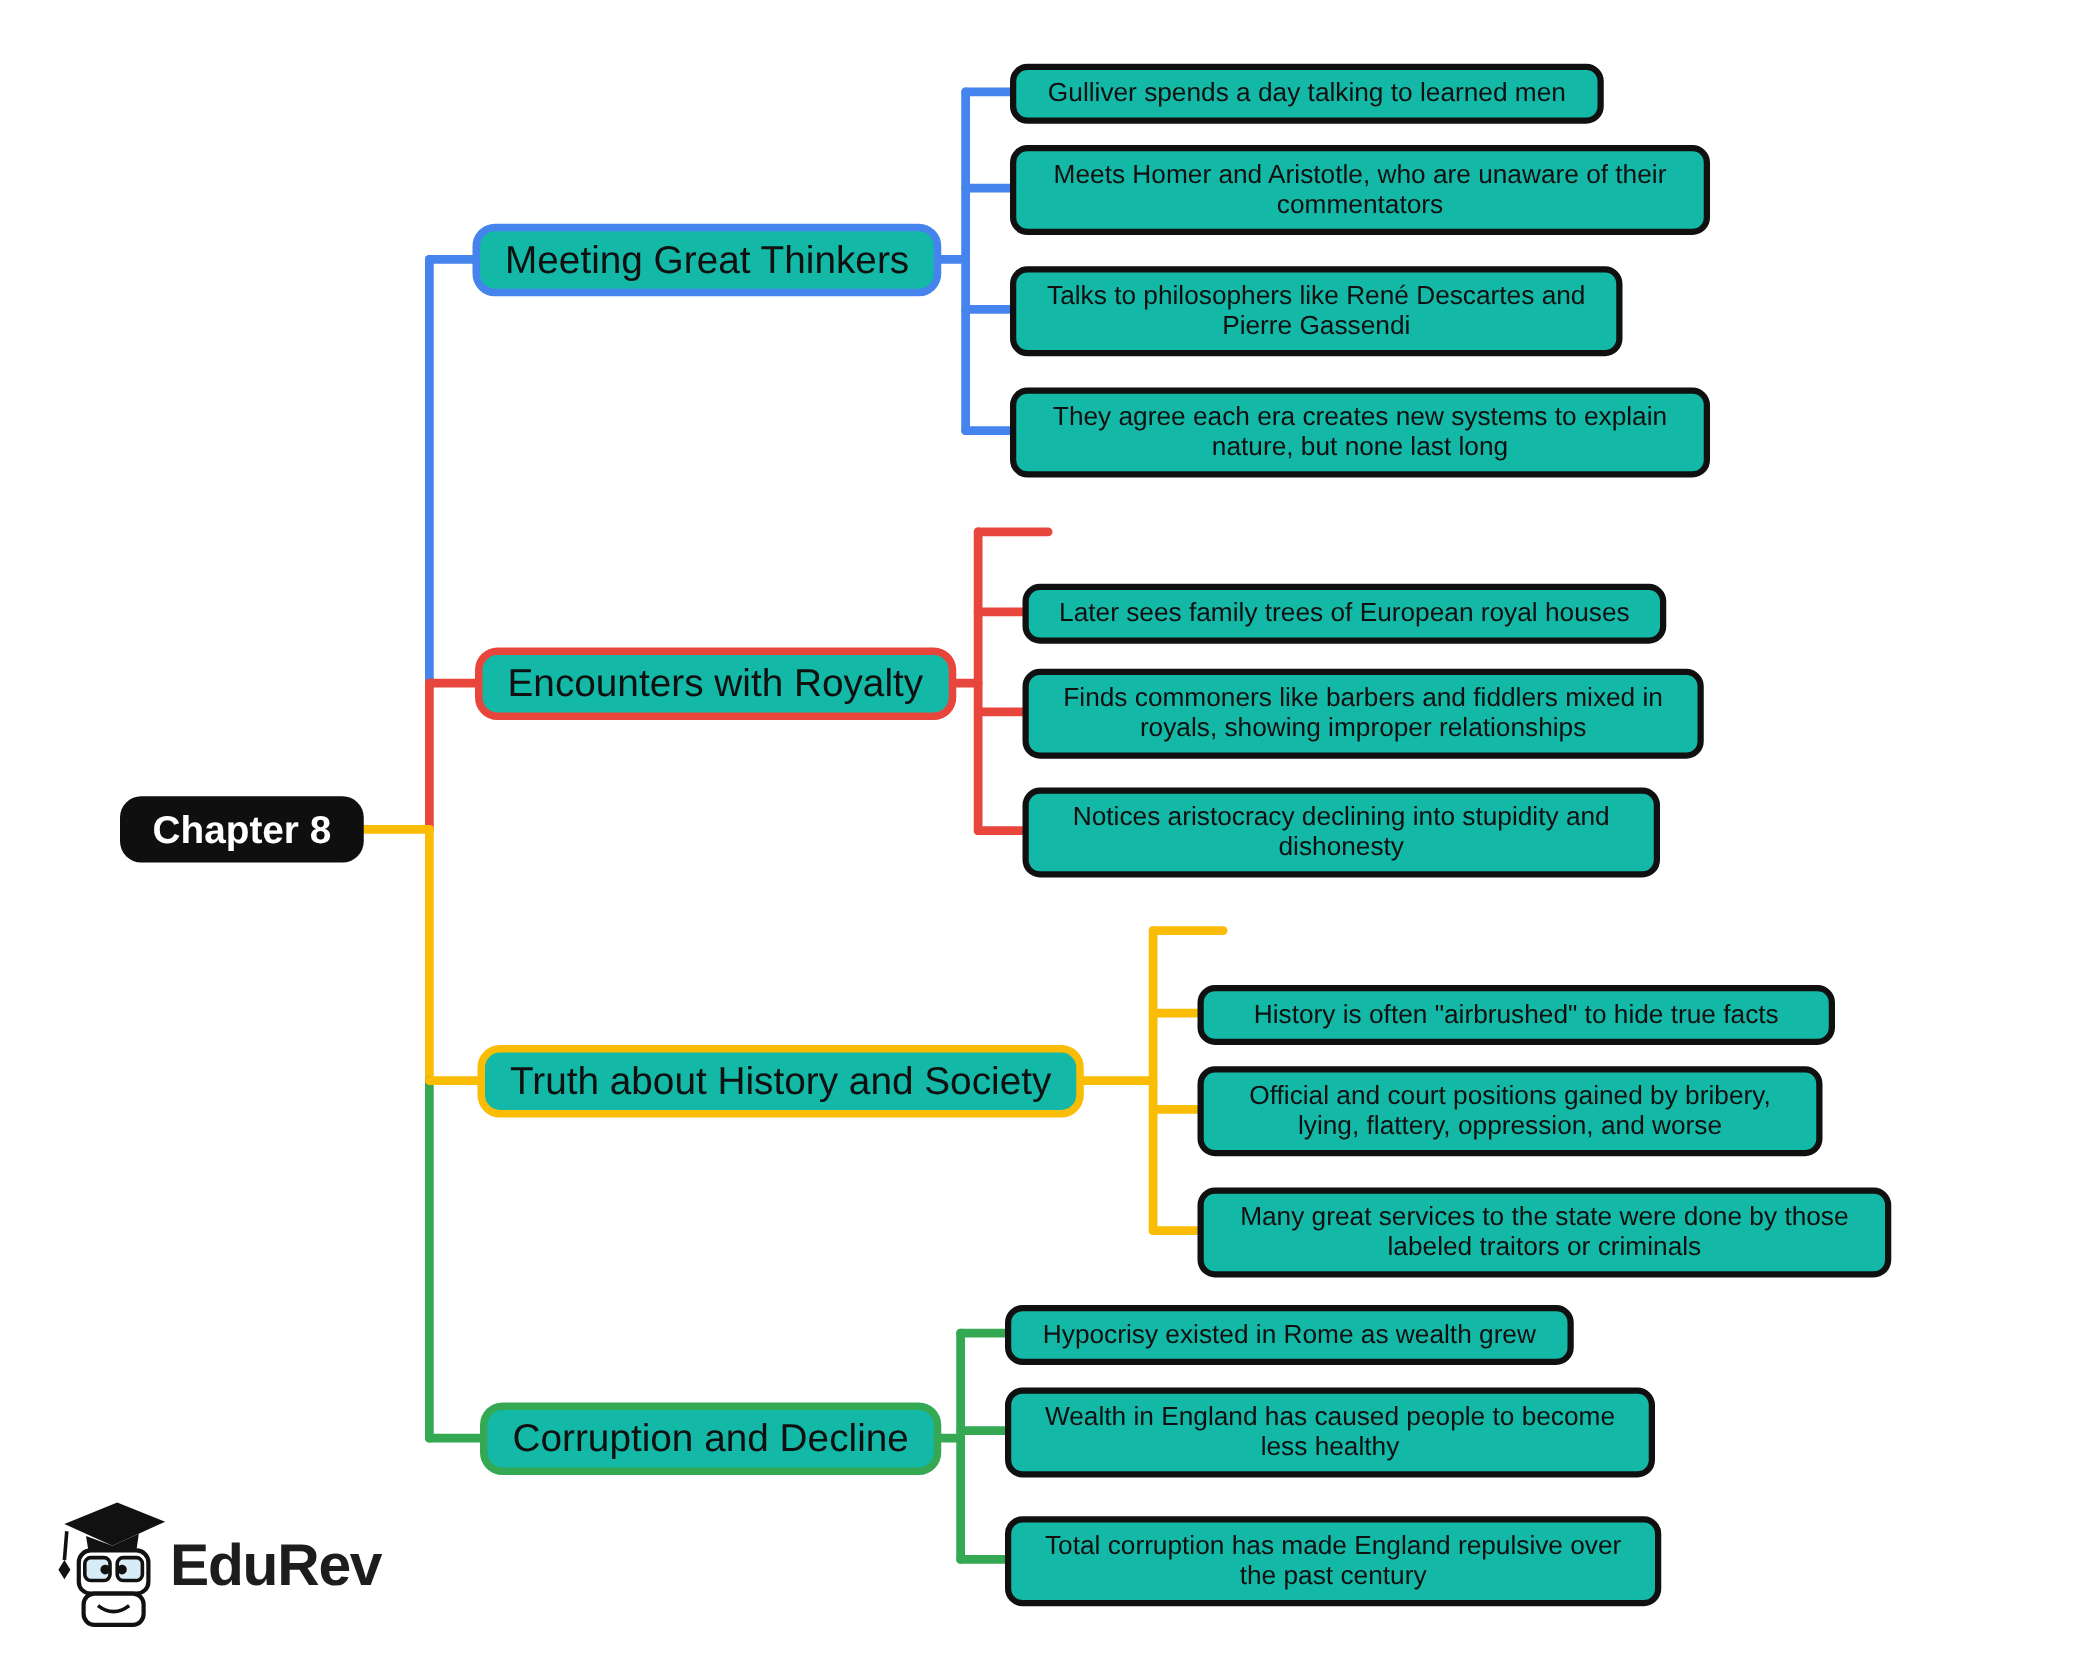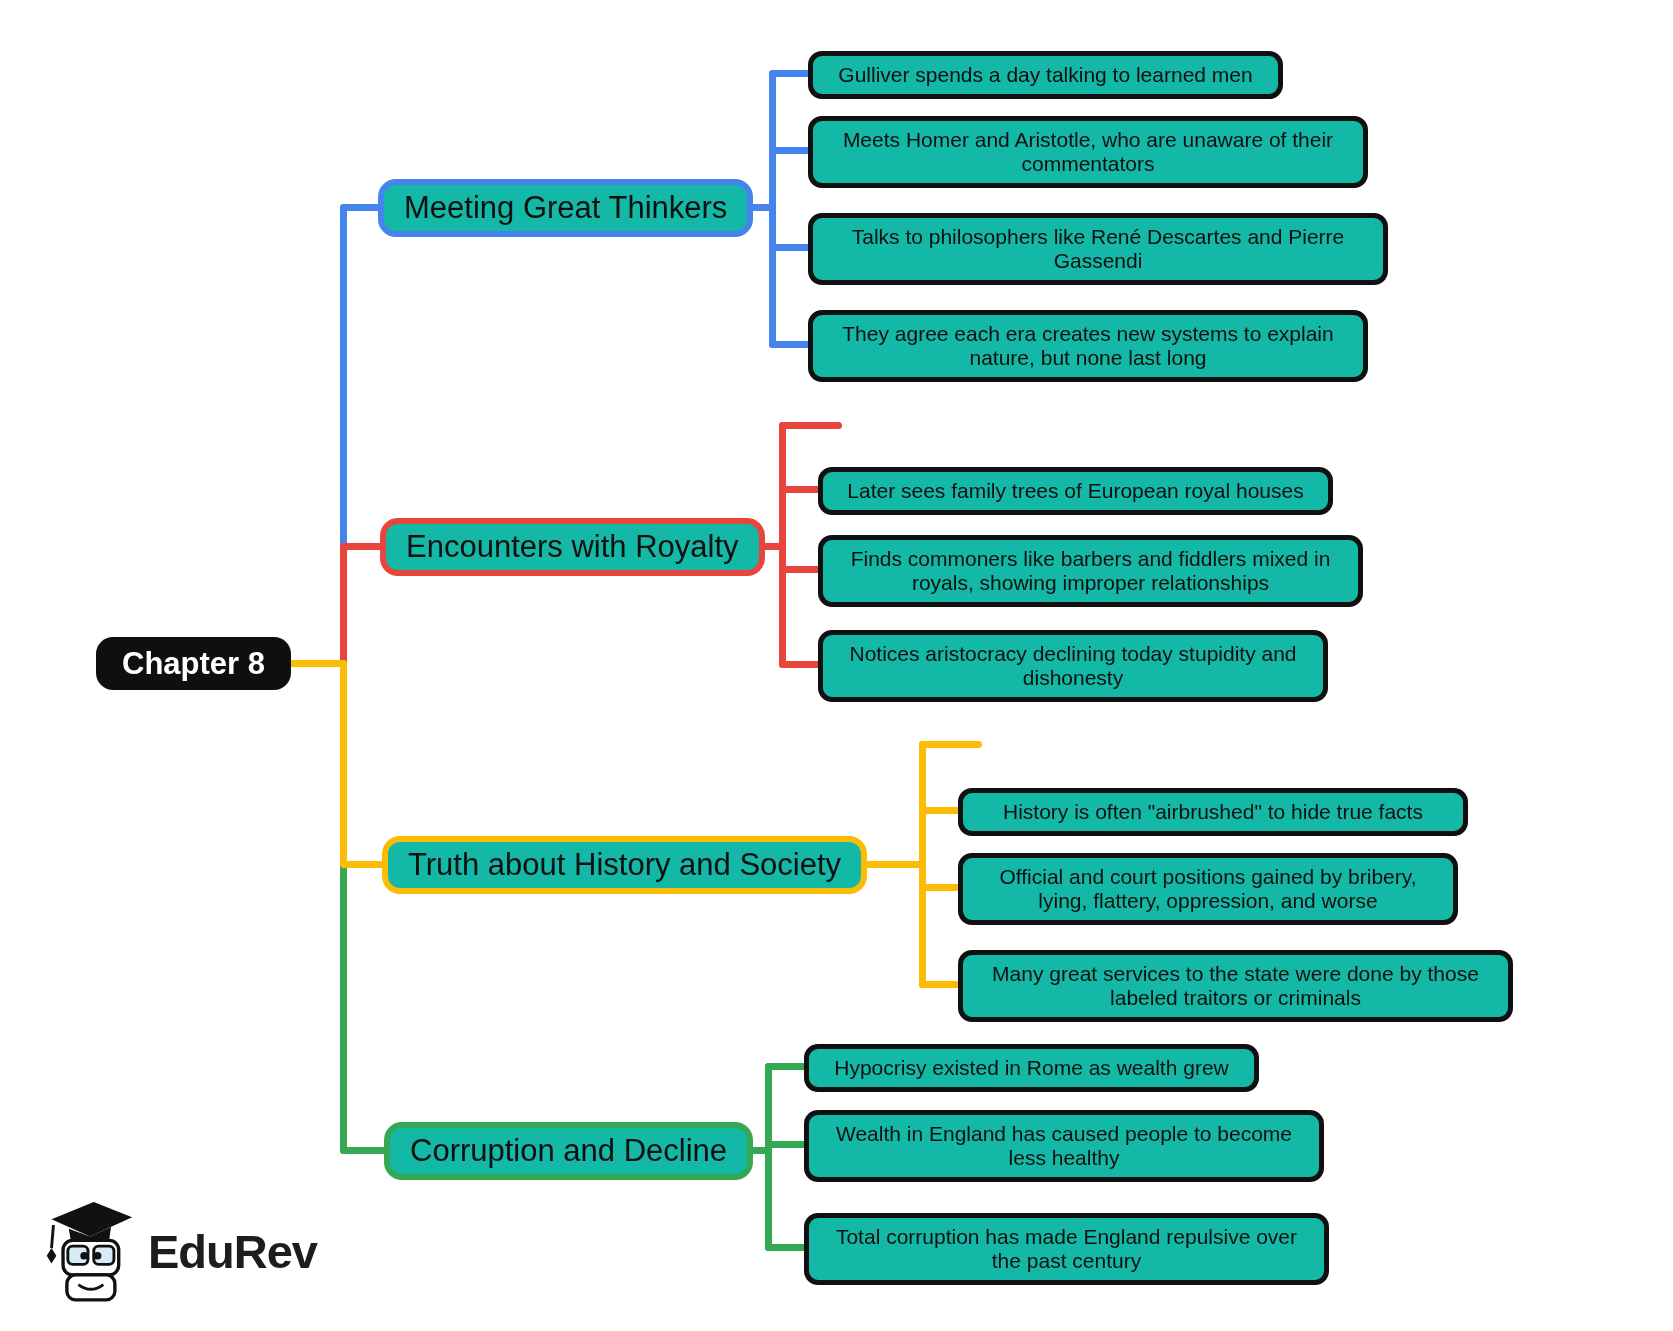--- a/index.html
+++ b/index.html
@@ -42,21 +42,21 @@
   .b-yellow{border-color:#fbbc05;}
   .b-green {border-color:#34a853;}
   .child-node{
     border:5px solid;border-radius:14px;
     font-size:21px;line-height:24px;
     padding:7px 12px;
   }
   
   .logo{
     position:absolute;left:40px;top:1192px;z-index:3;
-    display:flex;align-items:center;gap:12px;
+    display:flex;align-items:center;gap:0;
   }
   .logo-text{
     font-size:47px;font-weight:bold;color:#1d1d1d;
     letter-spacing:-1px;
   }
 </style>
 </head>
 <body>
 
 <div class="canvas">
@@ -102,26 +102,26 @@
 
   <div class="node root-node" style="left:96px;top:637px;">Chapter 8</div>
 
   <div class="node branch-node b-blue" style="left:378px;top:179px;">Meeting Great Thinkers</div>
   <div class="node branch-node b-red" style="left:380px;top:518px;">Encounters with Royalty</div>
   <div class="node branch-node b-yellow" style="left:382px;top:836px;">Truth about History and Society</div>
   <div class="node branch-node b-green" style="left:384px;top:1122px;">Corruption and Decline</div>
 
   <div class="node child-node b-blue" style="left:808px;top:51px;width:475px;">Gulliver spends a day talking to learned men</div>
   <div class="node child-node b-blue" style="left:808px;top:116px;width:560px;">Meets Homer and Aristotle, who are unaware of their commentators</div>
-  <div class="node child-node b-blue" style="left:808px;top:213px;width:580px;">Talks to philosophers like René Descartes and Pierre Gassendi</div>
+  <div class="node child-node b-blue" style="left:808px;top:213px;width:490px;">Talks to philosophers like René Descartes and Pierre Gassendi</div>
   <div class="node child-node b-blue" style="left:808px;top:310px;width:560px;">They agree each era creates new systems to explain nature, but none last long</div>
 
   <div class="node child-node b-red" style="left:818px;top:467px;width:515px;">Later sees family trees of European royal houses</div>
   <div class="node child-node b-red" style="left:818px;top:535px;width:545px;">Finds commoners like barbers and fiddlers mixed in royals, showing improper relationships</div>
-  <div class="node child-node b-red" style="left:818px;top:630px;width:510px;">Notices aristocracy declining today stupidity and dishonesty</div>
+  <div class="node child-node b-red" style="left:818px;top:630px;width:510px;">Notices aristocracy declining into stupidity and dishonesty</div>
 
   <div class="node child-node b-yellow" style="left:958px;top:788px;width:510px;">History is often "airbrushed" to hide true facts</div>
   <div class="node child-node b-yellow" style="left:958px;top:853px;width:500px;">Official and court positions gained by bribery, lying, flattery, oppression, and worse</div>
   <div class="node child-node b-yellow" style="left:958px;top:950px;width:555px;">Many great services to the state were done by those labeled traitors or criminals</div>
 
   <div class="node child-node b-green" style="left:804px;top:1044px;width:455px;">Hypocrisy existed in Rome as wealth grew</div>
   <div class="node child-node b-green" style="left:804px;top:1110px;width:520px;">Wealth in England has caused people to become less healthy</div>
   <div class="node child-node b-green" style="left:804px;top:1213px;width:525px;">Total corruption has made England repulsive over the past century</div>
 
   <div class="logo">

